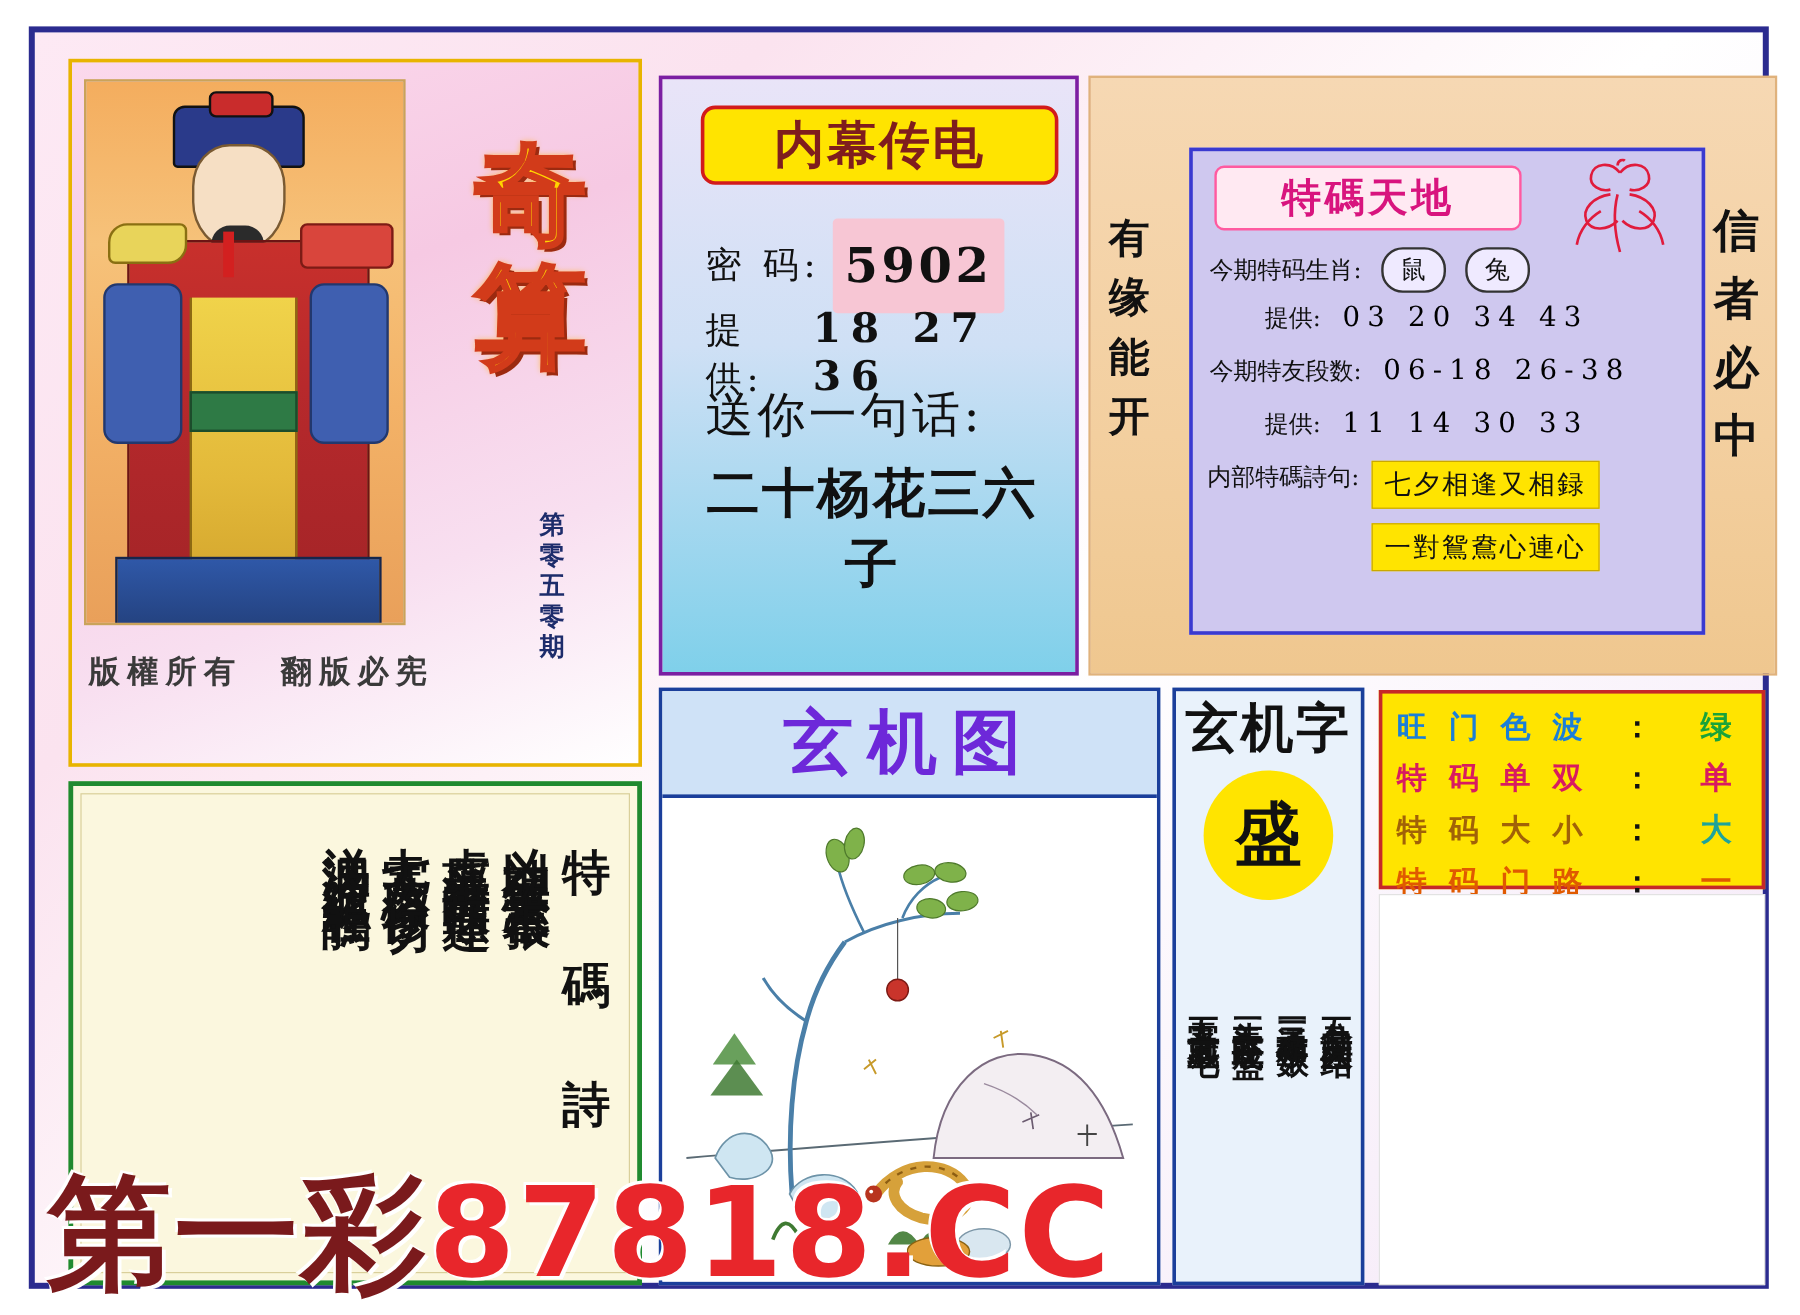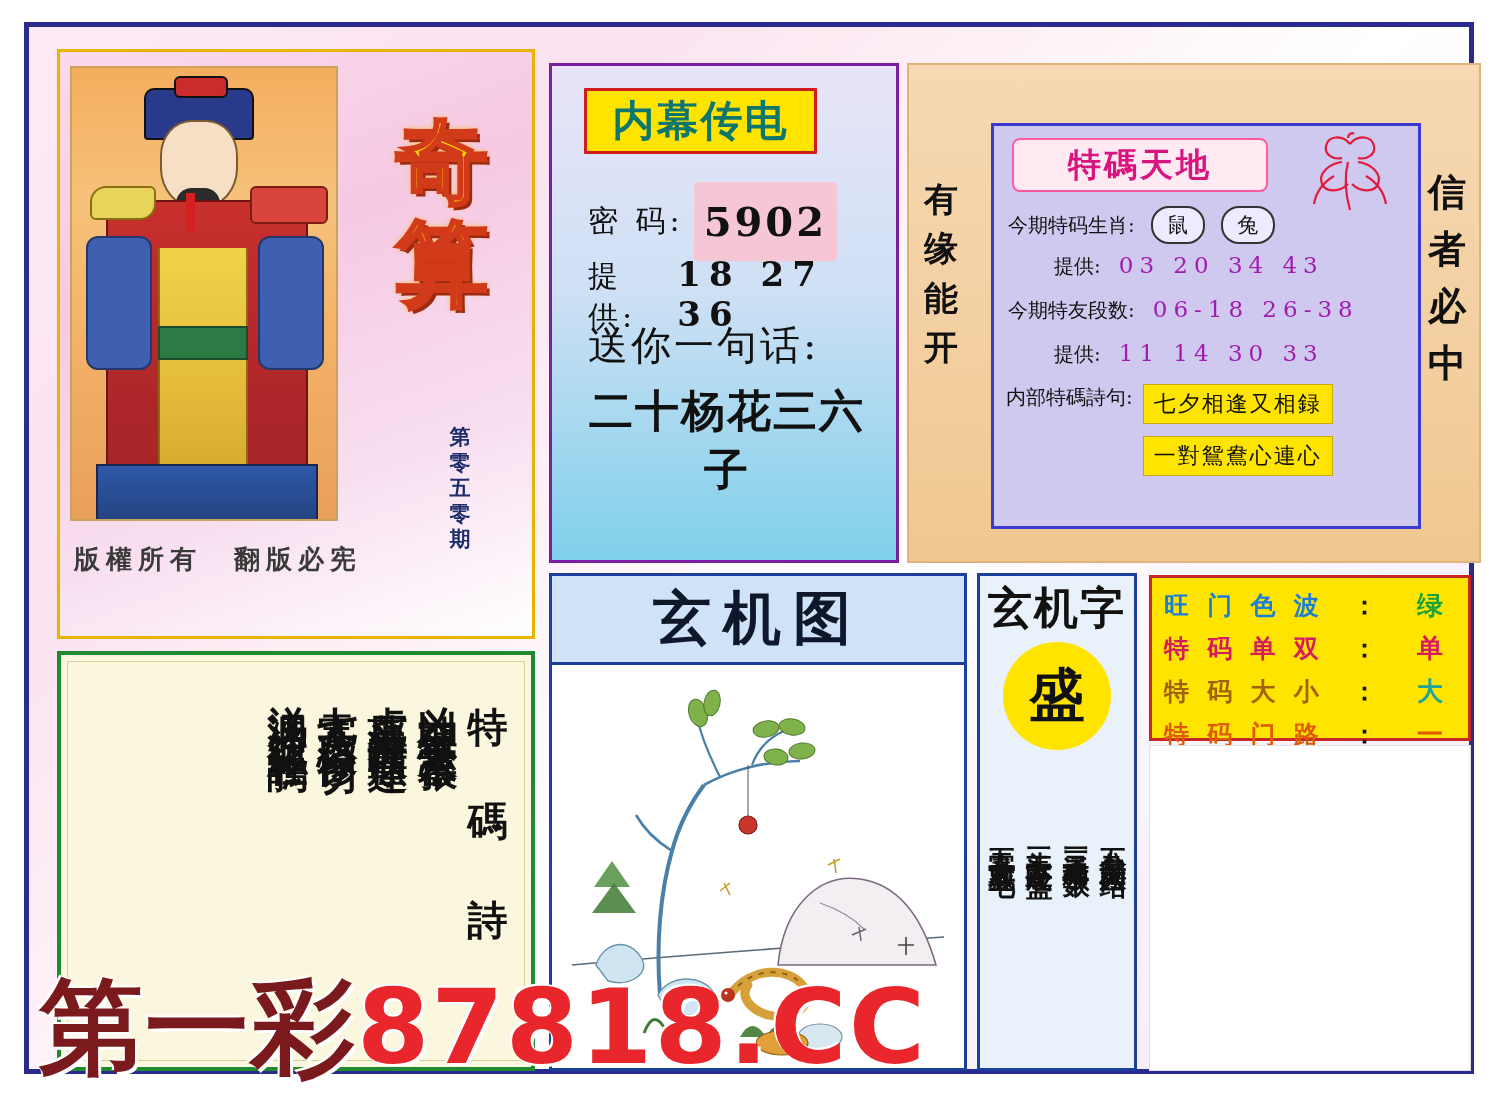--- a/index.html
+++ b/index.html
@@ -71,26 +71,26 @@
   .fig-skirt{position:absolute;left:24px;top:396px;width:218px;height:60px;background:linear-gradient(180deg,#2f58a8,#23407c);border:2px solid #16264c;}
 
   
   .neimu{
     position:absolute;left:520px;top:36px;width:350px;height:500px;
     border:3px solid #7b1fa2;
     box-sizing:border-box;
     background:linear-gradient(180deg,#e9e4f8 0%,#cfe0f5 45%,#7fd0ea 100%);
   }
   .neimu-title{
-    position:absolute;left:32px;top:22px;width:233px;height:66px;
-    background:#ffe400;border:3px solid #d21b1b;border-radius:1px;
+    position:absolute;left:32px;top:22px;width:298px;height:66px;
+    background:#ffe400;border:3px solid #d21b1b;border-radius:12px;
     box-sizing:border-box;
     display:flex;align-items:center;justify-content:center;
     font-family:"DejaVu Serif","Liberation Serif",serif;
-    font-size:42px;font-weight:bold;color:#0f766e;letter-spacing:2px;
+    font-size:42px;font-weight:bold;color:#7f1d1d;letter-spacing:2px;
   }
   .mima-row{position:absolute;left:36px;top:116px;width:290px;display:flex;align-items:center;}
   .lbl{font-family:"DejaVu Serif","Liberation Serif",serif;font-size:30px;color:#111;letter-spacing:4px;}
   .mima-val{
     margin-left:10px;background:#f7c6d4;border-radius:4px;padding:16px 10px;
     font-family:"DejaVu Serif","Liberation Serif",serif;
     font-size:40px;font-weight:bold;color:#111;letter-spacing:3px;
   }
   .tigong-row{position:absolute;left:36px;top:188px;width:300px;display:flex;align-items:baseline;}
   .tigong-val{margin-left:14px;font-family:"DejaVu Serif","Liberation Serif",serif;font-size:34px;font-weight:bold;color:#111;letter-spacing:8px;}
@@ -130,21 +130,21 @@
   }
   .flower{position:absolute;right:10px;top:6px;width:120px;height:86px;}
   .row-sx{position:absolute;left:14px;top:80px;width:400px;display:flex;align-items:center;}
   .small-lbl{font-family:"DejaVu Serif","Liberation Serif",serif;font-size:20px;color:#111;}
   .zodiac{
     width:50px;height:34px;border:2px solid #333;border-radius:18px;background:#efeaff;
     display:flex;align-items:center;justify-content:center;margin-left:16px;
     font-family:"DejaVu Serif","Liberation Serif",serif;font-size:21px;color:#111;
   }
   .row-2{position:absolute;left:60px;top:126px;display:flex;align-items:baseline;}
-  .nums{margin-left:18px;font-family:"DejaVu Serif","Liberation Serif",serif;font-size:23px;color:#a21caf;letter-spacing:6px;}
+  .nums{margin-left:18px;font-family:"DejaVu Serif","Liberation Serif",serif;font-size:23px;color:#000000;letter-spacing:6px;}
   .row-3{position:absolute;left:14px;top:170px;display:flex;align-items:baseline;}
   .row-4{position:absolute;left:60px;top:214px;display:flex;align-items:baseline;}
   .row-5{position:absolute;left:12px;top:258px;display:flex;align-items:flex-start;}
   .poem-col{margin-left:10px;}
   .poem-line{
     background:#ffe400;border:1px solid #caa800;
     font-family:"DejaVu Serif","Liberation Serif",serif;
     font-size:22px;color:#111;padding:4px 10px;margin-bottom:12px;letter-spacing:2px;
   }
 
@@ -167,21 +167,21 @@
 
   
   .xuanji-tu{
     position:absolute;left:520px;top:546px;width:418px;height:498px;
     border:3px solid #1b3f9b;box-sizing:border-box;background:#ffffff;
   }
   .xjt-head{
     height:86px;background:#cfe2f7;border-bottom:3px solid #1b3f9b;
     display:flex;align-items:center;justify-content:center;
     font-family:Liberation Sans, sans-serif;
-    font-size:58px;font-weight:bold;color:#0f172a;letter-spacing:12px;
+    font-size:58px;font-weight:bold;color:#6d28d9;letter-spacing:12px;
   }
   .xjt-canvas{position:relative;width:100%;height:calc(100% - 89px);background:#fff;overflow:hidden;}
 
   
   .xuanji-zi{
     position:absolute;left:948px;top:546px;width:160px;height:498px;
     border:3px solid #1b3f9b;box-sizing:border-box;background:#e9f2fb;
   }
   .xjz-title{
     margin-top:8px;text-align:center;

